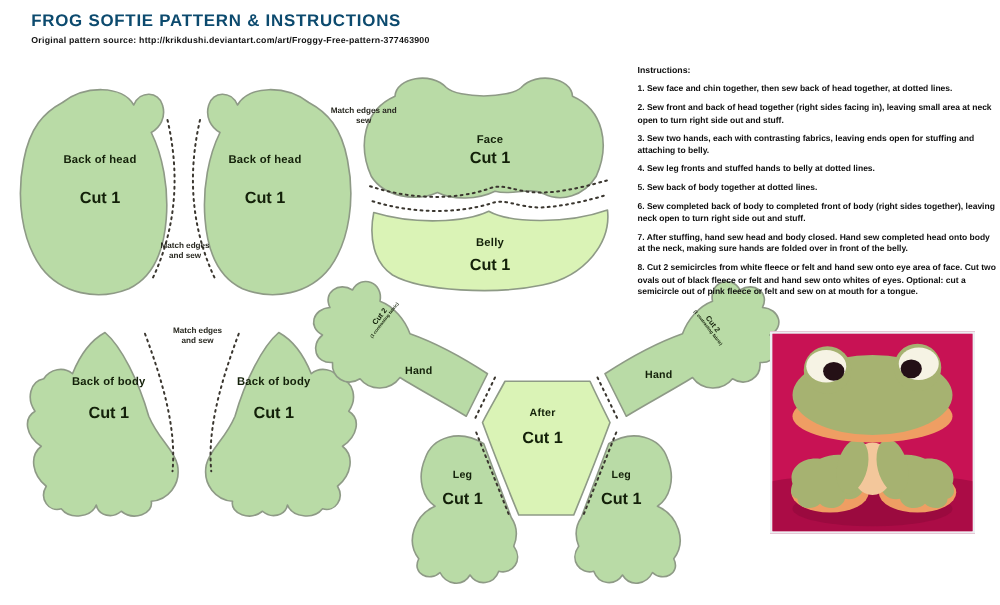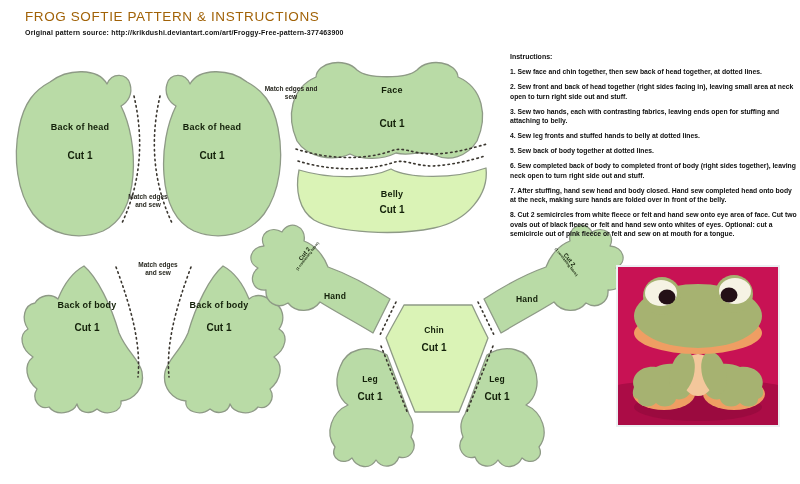--- a/index.html
+++ b/index.html
@@ -1,29 +1,29 @@
 <!DOCTYPE html>
 <html><head>
 <meta charset="utf-8">
 <style>
   * { box-sizing: border-box; margin: 0; padding: 0; }
   html,body { width:800px; height:484px; }
   body { font-family: "Liberation Sans", sans-serif; background:#ffffff; overflow:hidden; }
   .page { position:relative; width:800px; height:484px; background:#ffffff; }
 
-  .title { position:absolute; left:25px; top:9px; font-size:13.5px; font-weight:400;
-           letter-spacing:.6px; color:#a16207; }
+  .title { position:absolute; left:25px; top:9px; font-size:13.5px; font-weight:700;
+           letter-spacing:.6px; color:#0c4a6e; }
   .source { position:absolute; left:25px; top:29px; font-size:7px; font-weight:700;
             letter-spacing:.2px; color:#111; }
 
   svg.pattern { position:absolute; left:0; top:0; }
 
   .lbl { position:absolute; text-align:center; color:#132009; }
   .piece-name { font-size:9px; font-weight:800; letter-spacing:.2px; }
-  .cut { font-size:10px; font-weight:600; }
+  .cut { font-size:13px; font-weight:600; }
   .match { font-size:6.5px; font-weight:600; line-height:1.25; color:#2a2a22; }
   .rot { transform-origin:center center; }
   .cut2 { font-size:6px; font-weight:800; line-height:1; }
   .cut2-note { font-size:3.5px; font-weight:600; line-height:1.1; }
 
   .instructions { position:absolute; left:510px; top:53px; width:288px; color:#0e0e0e; }
   .instructions h2 { font-size:7px; font-weight:800; margin-bottom:7px; }
   .instructions p { font-size:6.8px; font-weight:700; line-height:1.4; margin-bottom:5.5px; }
 
   .photo { position:absolute; left:616px; top:265px; width:164px; height:162px;
@@ -98,21 +98,21 @@
     </g>
   </svg>
 
   <div class="lbl piece-name" style="left:35px; top:122px; width:90px;">Back of head</div>
   <div class="lbl cut" style="left:35px; top:150px; width:90px;">Cut 1</div>
   <div class="lbl piece-name" style="left:167px; top:122px; width:90px;">Back of head</div>
   <div class="lbl cut" style="left:167px; top:150px; width:90px;">Cut 1</div>
   <div class="lbl match" style="left:124px; top:193px; width:48px;">Match edges and sew</div>
 
   <div class="lbl match" style="left:264px; top:85px; width:54px;">Match edges and sew</div>
-  <div class="lbl piece-name" style="left:347px; top:85px; width:90px;">Face</div>
+  <div class="lbl piece-name" style="left:347px; top:106px; width:90px;">Face</div>
   <div class="lbl cut" style="left:347px; top:118px; width:90px;">Cut 1</div>
   <div class="lbl piece-name" style="left:347px; top:189px; width:90px;">Belly</div>
   <div class="lbl cut" style="left:347px; top:204px; width:90px;">Cut 1</div>
 
   <div class="lbl match" style="left:133px; top:261px; width:50px;">Match edges and sew</div>
   <div class="lbl piece-name" style="left:32px; top:300px; width:110px;">Back of body</div>
   <div class="lbl cut" style="left:32px; top:322px; width:110px;">Cut 1</div>
   <div class="lbl piece-name" style="left:164px; top:300px; width:110px;">Back of body</div>
   <div class="lbl cut" style="left:164px; top:322px; width:110px;">Cut 1</div>
 
@@ -120,21 +120,21 @@
   <div class="lbl rot" style="left:284px; top:250px; width:44px; transform:rotate(-52deg);">
     <div class="cut2">Cut 2</div>
     <div class="cut2-note">(1 contrasting fabric)</div>
   </div>
   <div class="lbl piece-name" style="left:497px; top:294px; width:60px; font-size:8.5px;">Hand</div>
   <div class="lbl rot" style="left:546px; top:256px; width:44px; transform:rotate(52deg);">
     <div class="cut2">Cut 2</div>
     <div class="cut2-note">(1 contrasting fabric)</div>
   </div>
 
-  <div class="lbl piece-name" style="left:404px; top:325px; width:60px; font-size:8.5px;">Chin</div>
+  <div class="lbl piece-name" style="left:404px; top:325px; width:60px; font-size:8.5px;">After</div>
   <div class="lbl cut" style="left:404px; top:342px; width:60px;">Cut 1</div>
 
   <div class="lbl piece-name" style="left:340px; top:374px; width:60px; font-size:8.5px;">Leg</div>
   <div class="lbl cut" style="left:340px; top:391px; width:60px;">Cut 1</div>
   <div class="lbl piece-name" style="left:467px; top:374px; width:60px; font-size:8.5px;">Leg</div>
   <div class="lbl cut" style="left:467px; top:391px; width:60px;">Cut 1</div>
 
   <div class="instructions">
     <h2>Instructions:</h2>
     <p>1. Sew face and chin together, then sew back of head together, at dotted lines.</p>

